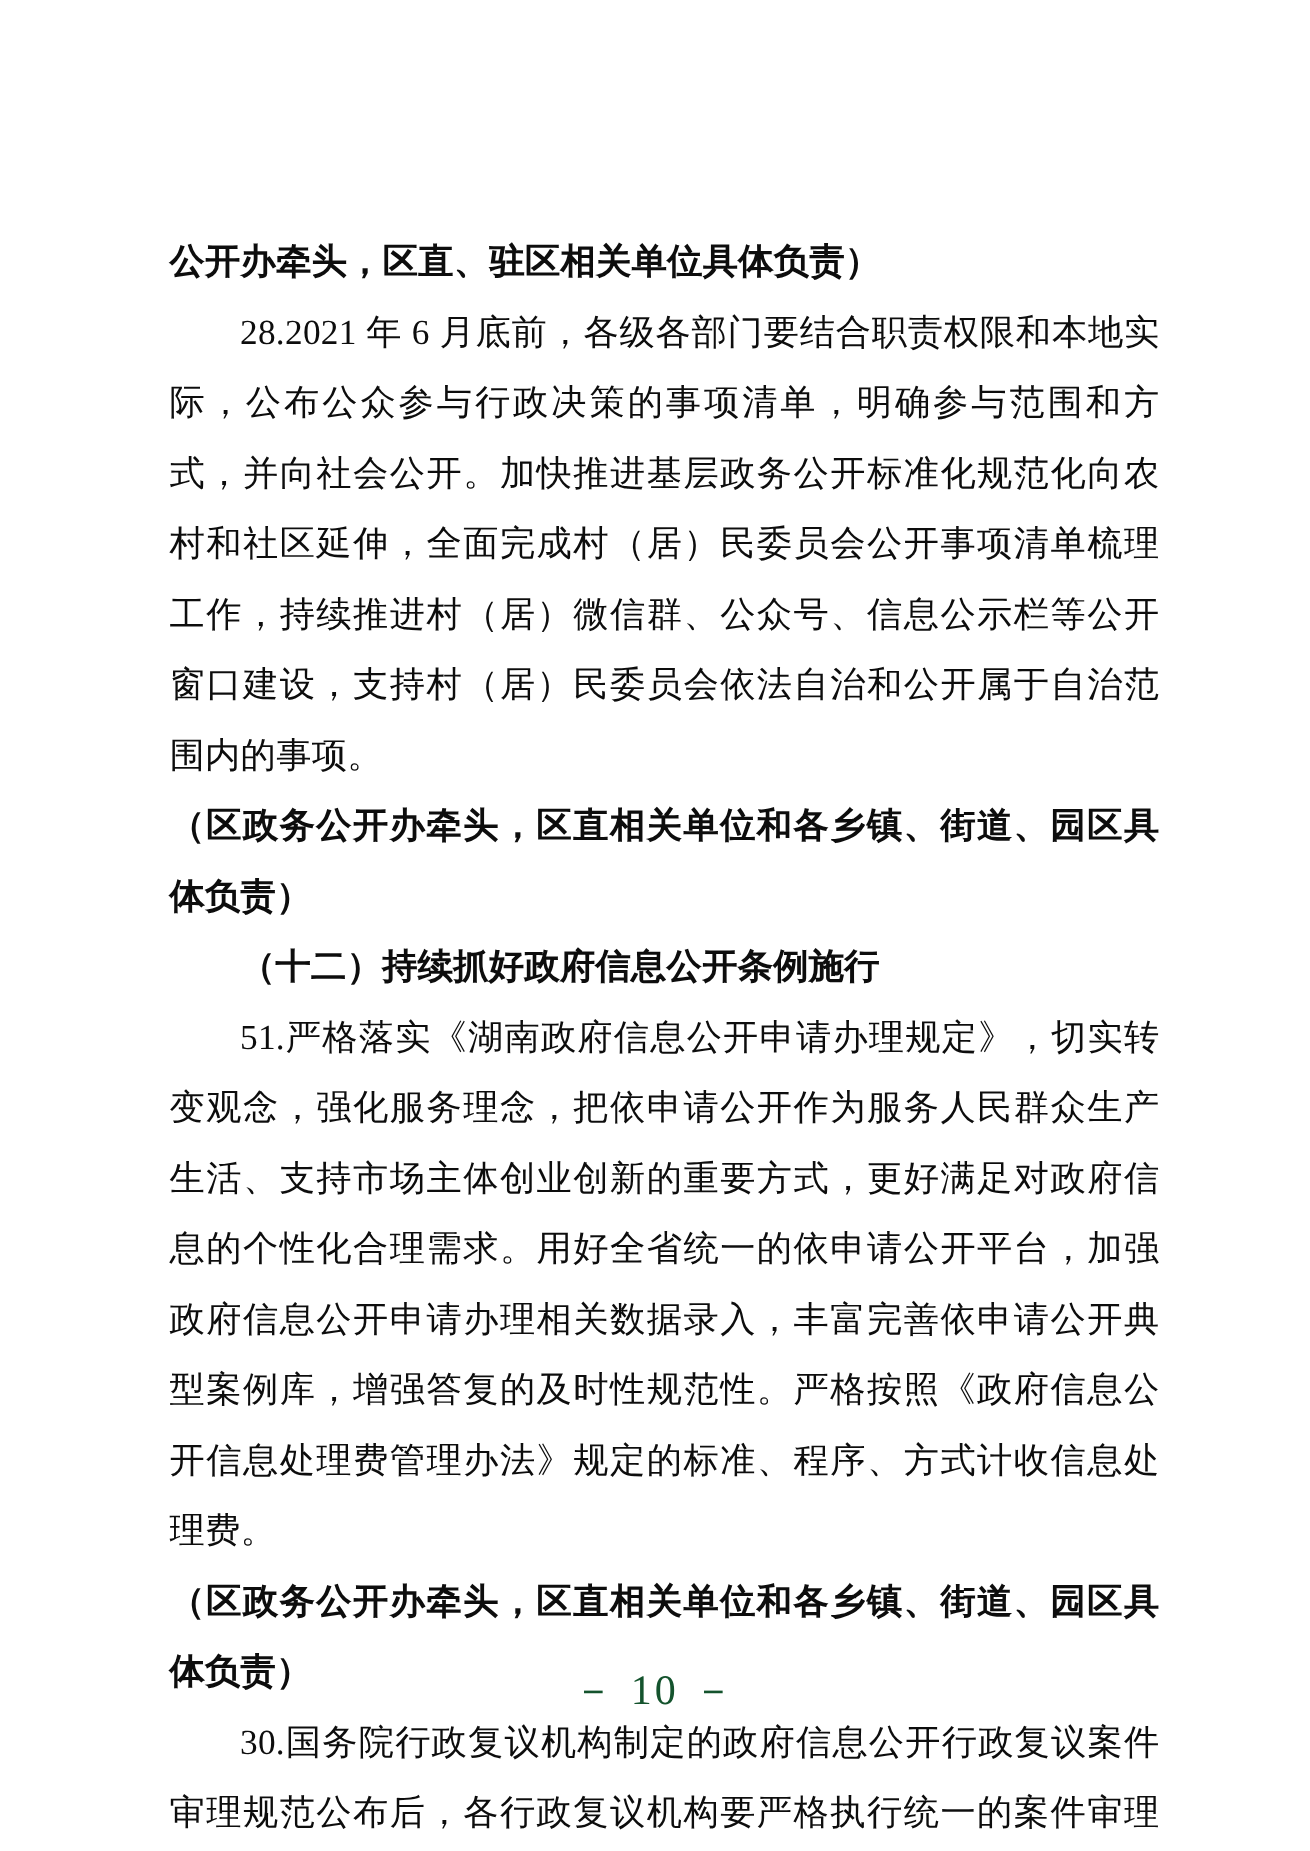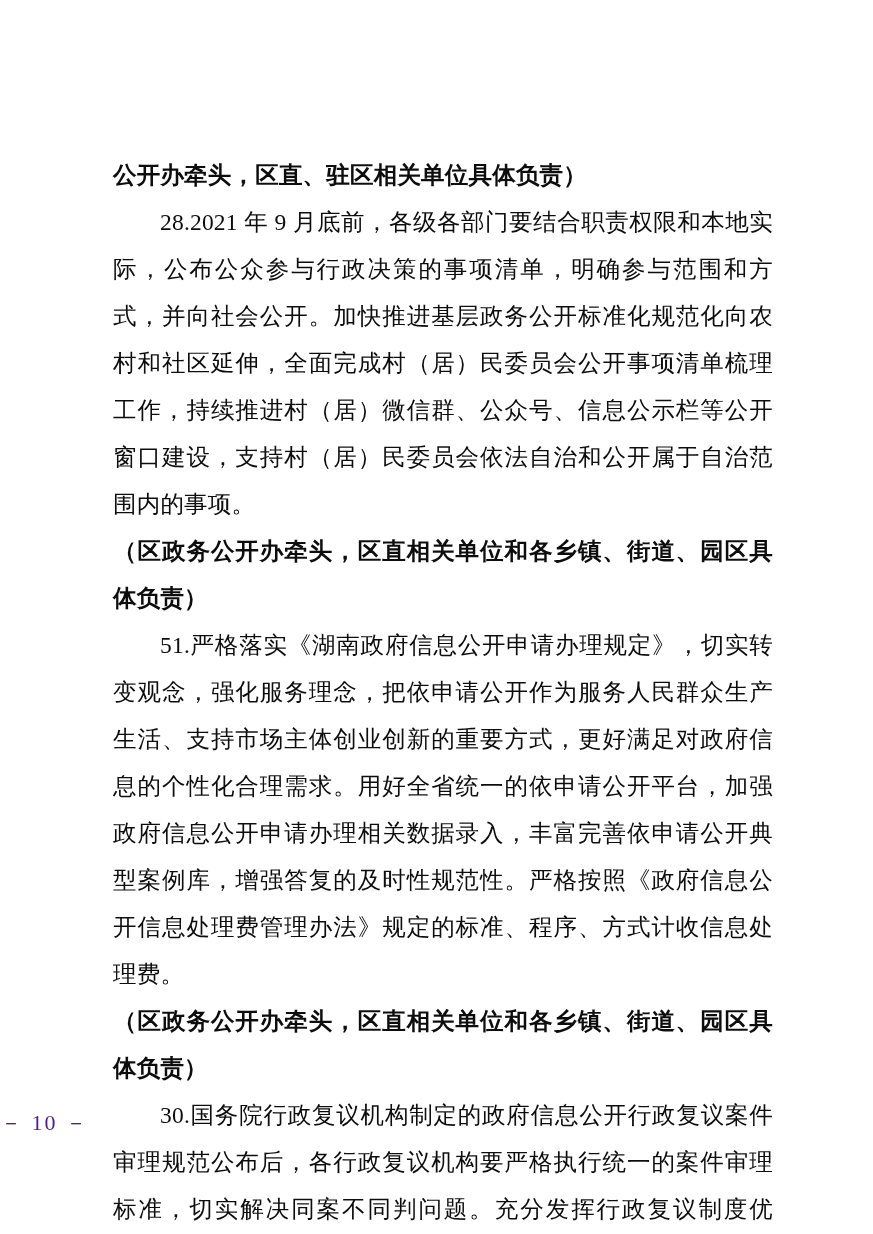--- a/index.html
+++ b/index.html
@@ -36,36 +36,37 @@
     font-weight: bold;
   }
   p.indent {
     text-indent: 47px;
   }
   .page-number {
     position: absolute;
     left: 0;
     right: 0;
     top: 1108px;
-    text-align: left;
-    font-size: 22px;
+    text-align: center;
+    font-size: 28px;
     font-family: "Liberation Serif", "DejaVu Serif", serif;
-    color: #4c1d95;
+    color: #14532d;
     letter-spacing: 2px;
   }
 </style>
 </head>
 <body>
 
 <div class="page">
 
   <div class="body-area">
     <p class="bold">公开办牵头，区直、驻区相关单位具体负责）</p>
-    <p class="indent">28.2021 年 9 月底前，各级各部门要结合职责权限和本地实际，公布公众参与行政决策的事项清单，明确参与范围和方式，并向社会公开。加快推进基层政务公开标准化规范化向农村和社区延伸，全面完成村（居）民委员会公开事项清单梳理工作，持续推进村（居）微信群、公众号、信息公示栏等公开窗口建设，支持村（居）民委员会依法自治和公开属于自治范围内的事项。</p>
+    <p class="indent">28.2021 年 6 月底前，各级各部门要结合职责权限和本地实际，公布公众参与行政决策的事项清单，明确参与范围和方式，并向社会公开。加快推进基层政务公开标准化规范化向农村和社区延伸，全面完成村（居）民委员会公开事项清单梳理工作，持续推进村（居）微信群、公众号、信息公示栏等公开窗口建设，支持村（居）民委员会依法自治和公开属于自治范围内的事项。</p>
     <p class="bold">（区政务公开办牵头，区直相关单位和各乡镇、街道、园区具体负责）</p>
+    <p class="bold indent">（十二）持续抓好政府信息公开条例施行</p>
     <p class="indent">51.严格落实《湖南政府信息公开申请办理规定》，切实转变观念，强化服务理念，把依申请公开作为服务人民群众生产生活、支持市场主体创业创新的重要方式，更好满足对政府信息的个性化合理需求。用好全省统一的依申请公开平台，加强政府信息公开申请办理相关数据录入，丰富完善依申请公开典型案例库，增强答复的及时性规范性。严格按照《政府信息公开信息处理费管理办法》规定的标准、程序、方式计收信息处理费。</p>
     <p class="bold">（区政务公开办牵头，区直相关单位和各乡镇、街道、园区具体负责）</p>
     <p class="indent">30.国务院行政复议机构制定的政府信息公开行政复议案件审理规范公布后，各行政复议机构要严格执行统一的案件审理标准，切实解决同案不同判问题。充分发挥行政复议制度优势，加</p>
   </div>
 
   <div class="page-number">－ 10 －</div>
 
 </div>
 
 </body></html>

